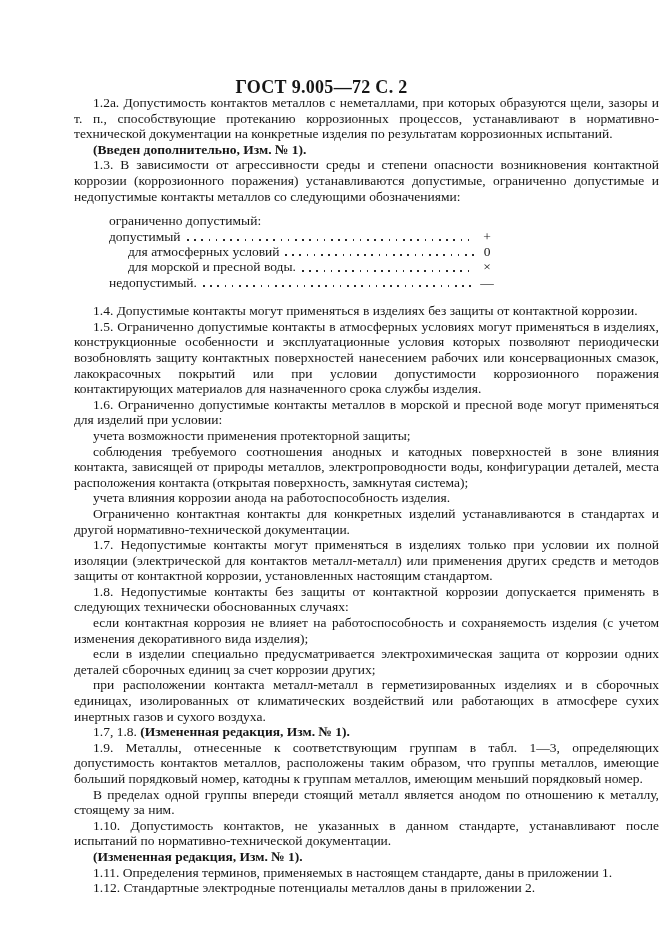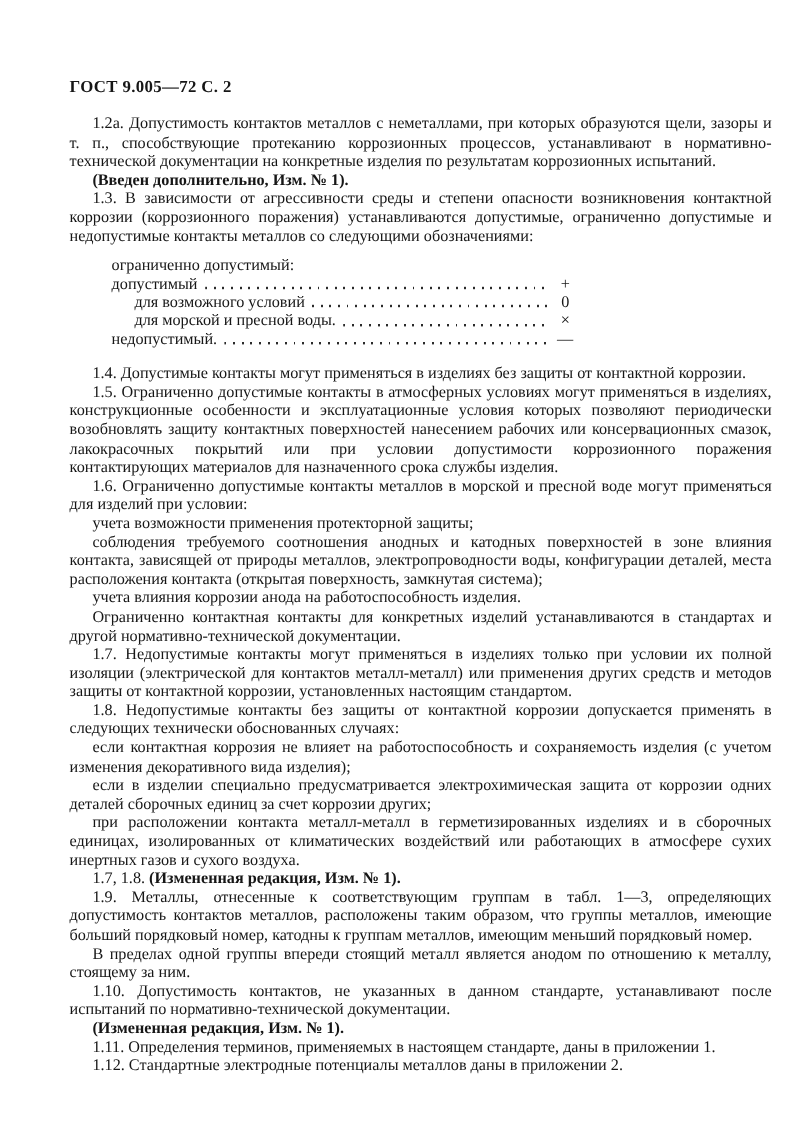--- a/index.html
+++ b/index.html
@@ -6,32 +6,32 @@
   .page{
     position:relative;
     width:661px;height:936px;
     background:#ffffff;
     font-family:"Liberation Serif","DejaVu Serif",serif;
     color:#161616;
     overflow:hidden;
   }
   .doc-header{
     position:absolute;
-    top:66px;
+    top:77px;
     left:58px;
     width:527px;
-    text-align:left;
+    text-align:center;
     font-weight:bold;
-    font-size:14px;
+    font-size:18px;
     letter-spacing:.3px;
   }
   .doc-content{
     position:absolute;
     top:95px;
-    left:58px;
+    left:74px;
     width:585px;
     font-size:13.5px;
     line-height:15.6px;
   }
   p.body{
     margin:0;
     text-indent:19px;
     text-align:justify;
   }
   .b{font-weight:bold;}
@@ -78,21 +78,21 @@
       <div class="lrow plain">
         <span class="llabel">ограниченно допустимый:</span>
 
       </div>
       <div class="lrow">
         <span class="llabel">допустимый</span>
         <span class="leader"></span>
         <span class="lsym">+</span>
       </div>
       <div class="lrow sub">
-        <span class="llabel">для возможного условий</span>
+        <span class="llabel">для атмосферных условий</span>
         <span class="leader"></span>
         <span class="lsym">0</span>
       </div>
       <div class="lrow sub">
         <span class="llabel">для морской и пресной воды.</span>
         <span class="leader"></span>
         <span class="lsym">×</span>
       </div>
       <div class="lrow">
         <span class="llabel">недопустимый.</span>

